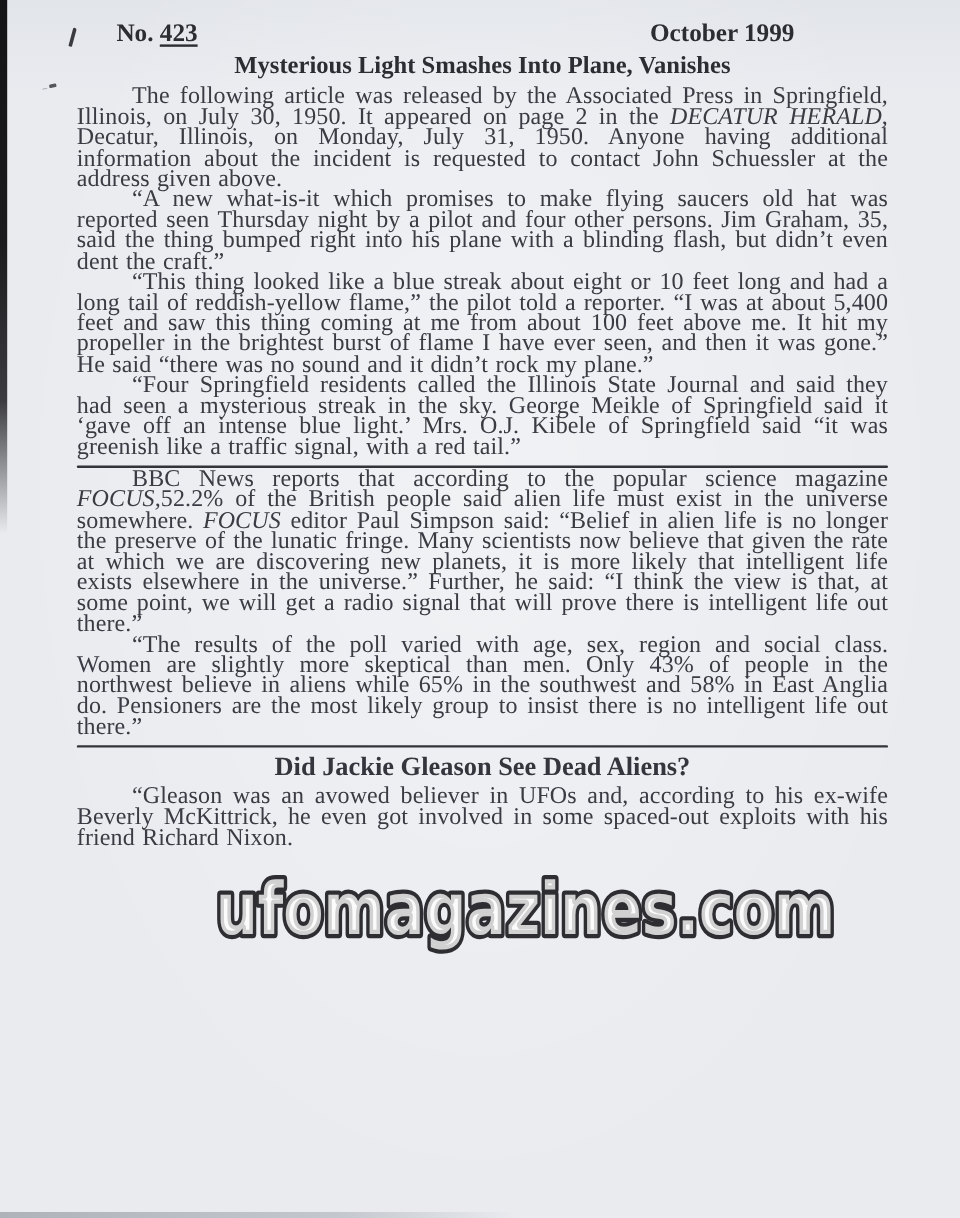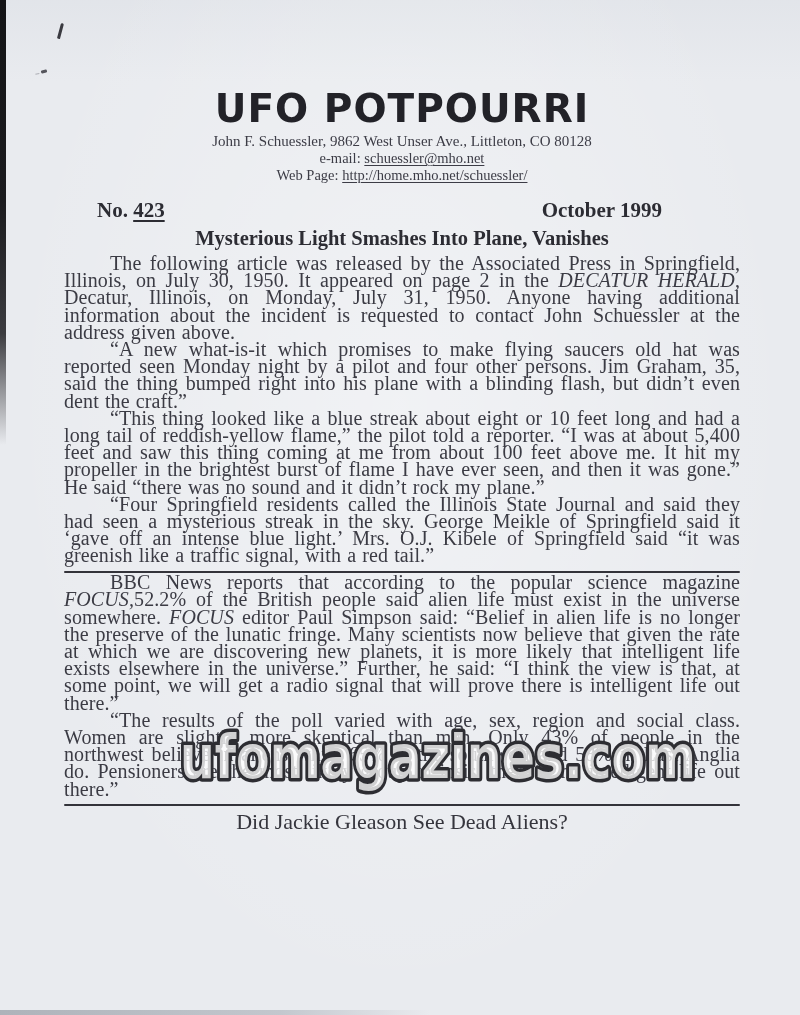--- a/index.html
+++ b/index.html
@@ -56,21 +56,21 @@
   }
   .issue-no .num{ text-decoration:underline;text-underline-offset:3px; }
   .articles{ margin-top:2px; }
   .rule{
     height:2.5px;background:#33333a;margin:6px 0 1px 0;border-radius:1px;
   }
   h2.art-title{
     text-align:center;margin:3px 0 4px 0;
     font-size:20.5px;line-height:25px;color:#2c2c33;font-weight:bold;
   }
-  h2.art-title.light{ font-weight:normal;font-size:22px;color:#35353d; }
+  h2.art-title.light{ font-weight:bold;font-size:22px;color:#35353d; }
   .articles p{
     margin:0;text-align:justify;text-indent:46px;
     font-size:20px;line-height:17.2px;
     letter-spacing:0.1px;word-spacing:1px;
     color:#3b3b44;
   }
   .articles p em{ font-style:italic; }
   .watermark{
     position:absolute;left:172px;top:721px;pointer-events:none;
   }
@@ -85,47 +85,42 @@
 </head>
 <body>
 
 <div class="scan-noise"></div>
 <div class="scan-edge-left"></div>
 <div class="scan-edge-bottom"></div>
 <div class="pen-mark-1"></div>
 <div class="pen-mark-2"></div>
 
 <div class="content">
-  <div class="masthead">
-    <h1 class="masthead-title">UFO POTPOURRI</h1>
-    <div class="masthead-line">John F. Schuessler, 9862 West Unser Ave., Littleton, CO 80128</div>
-    <div class="masthead-line small"><span>e-mail: </span><span class="uline">schuessler@mho.net</span></div>
-    <div class="masthead-line small"><span>Web Page: </span><span class="uline">http://home.mho.net/schuessler/</span></div>
-  </div>
 
   <div class="issue-row">
     <div class="issue-no"><span>No. </span><span class="num">423</span></div>
     <div class="issue-date">October 1999</div>
   </div>
 
   <div class="articles">
       <section>
         <h2 class="art-title">Mysterious Light Smashes Into Plane, Vanishes</h2>
         <p><span>The following article was released by the Associated Press in Springfield, Illinois, on July 30, 1950.  It appeared on page 2 in the </span><em>DECATUR HERALD</em><span>, Decatur, Illinois, on Monday, July 31, 1950.  Anyone having additional information about the incident is requested to contact John Schuessler at the address given above.</span></p>
-        <p><span>“A new what-is-it which promises to make flying saucers old hat was reported seen Monday night by a pilot and four other persons.  Jim Graham, 35, said the thing bumped right into his plane with a blinding flash, but didn’t even dent the craft.”</span></p>
+        <p><span>“A new what-is-it which promises to make flying saucers old hat was reported seen Thursday night by a pilot and four other persons.  Jim Graham, 35, said the thing bumped right into his plane with a blinding flash, but didn’t even dent the craft.”</span></p>
         <p><span>“This thing looked like a blue streak about eight or 10 feet long and had a long tail of reddish-yellow flame,” the pilot told a reporter.  “I was at about 5,400 feet and saw this thing coming at me from about 100 feet above me.  It hit my propeller in the brightest burst of flame I have ever seen, and then it was gone.”  He said “there was no sound and it didn’t rock my plane.”</span></p>
         <p><span>“Four Springfield residents called the Illinois State Journal and said they had seen a mysterious streak in the sky.  George Meikle of Springfield said it ‘gave off an intense blue light.’ Mrs. O.J. Kibele of Springfield said “it was greenish like a traffic signal, with a red tail.”</span></p>
       </section>
       <section>
         <div class="rule"></div>
         <p><span>BBC News reports that according to the popular science magazine </span><em>FOCUS,</em><span>52.2% of the British people said alien life must exist in the universe somewhere.  </span><em>FOCUS</em><span> editor Paul Simpson said: “Belief in alien life is no longer the preserve of the lunatic fringe.  Many scientists now believe that given the rate at which we are discovering new planets, it is more likely that intelligent life exists elsewhere in the universe.”  Further, he said: “I think the view is that, at some point, we will get a radio signal that will prove there is intelligent life out there.”</span></p>
         <p><span>“The results of the poll varied with age, sex, region and social class.  Women are slightly more skeptical than men.  Only 43% of people in the northwest believe in aliens while 65% in the southwest and 58% in East Anglia do.  Pensioners are the most likely group to insist there is no intelligent life out there.”</span></p>
       </section>
       <section>
         <div class="rule"></div>
         <h2 class="art-title light">Did Jackie Gleason See Dead Aliens?</h2>
+        <p><span>“Gleason was an avowed believer in UFOs and, according to his ex-wife Beverly McKittrick, he even got involved in some spaced-out exploits with his friend Richard Nixon.</span></p>
       </section>
     </div>
 </div>
 
 <svg class="watermark" width="532" height="82" viewBox="0 0 532 82">
   <text x="266" y="57" text-anchor="middle" textLength="516" lengthAdjust="spacingAndGlyphs">ufomagazines.com</text>
 </svg>
 
 </body></html>

